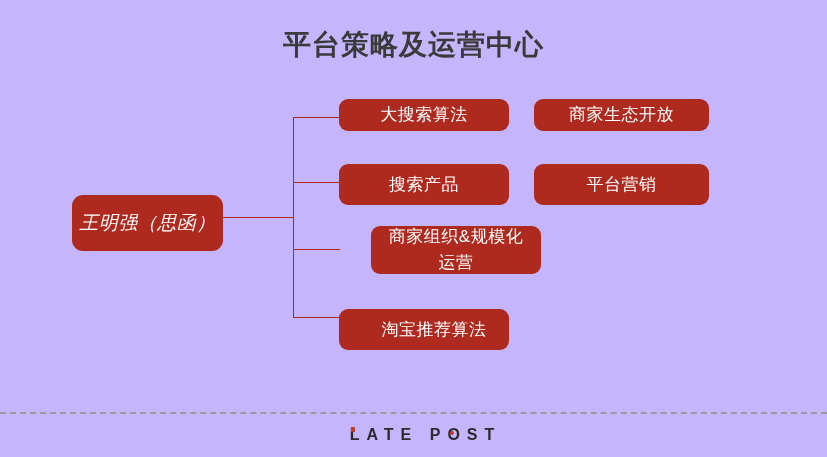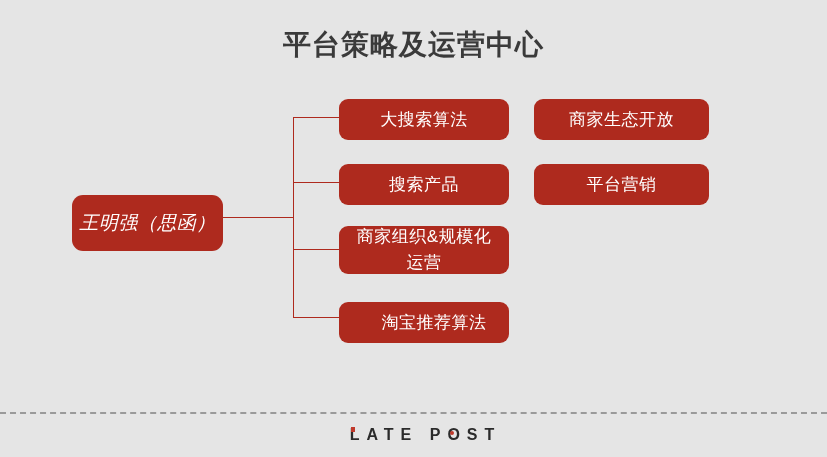--- a/index.html
+++ b/index.html
@@ -7,21 +7,21 @@
     padding: 0;
     background: #ffffff;
   }
   body {
     font-family: "Liberation Sans", "DejaVu Sans", sans-serif;
   }
   #canvas {
     position: relative;
     width: 827px;
     height: 457px;
-    background: #e5e5e5;
+    background: #c4b5fd;
     overflow: hidden;
   }
 
   
   #page-title {
     position: absolute;
     left: 0;
     top: 26px;
     width: 827px;
     text-align: center;
@@ -61,24 +61,24 @@
     width: 100%;
     padding: 0 6px;
     box-sizing: border-box;
   }
 
   
   .col-left  { left: 339px; width: 170px; }
   
   .col-right { left: 534px; width: 175px; }
 
-  .row-1 { top: 99px;  height: 41px; }
+  .row-1 { top: 99px;  height: 32px; }
   .row-2 { top: 164px; height: 41px; }
-  .row-3 { top: 226px; height: 48px; }
-  .row-4 { top: 302px; height: 41px; padding-left: 20px; }
+  .row-3 { top: 226px; height: 48px; margin-left: 32px; }
+  .row-4 { top: 309px; height: 41px; padding-left: 20px; }
 
   
   .conn {
     position: absolute;
     background: #ae2a1e;
   }
   .conn.h { height: 1px; }
   .conn.v { width: 1px; }
 
   

